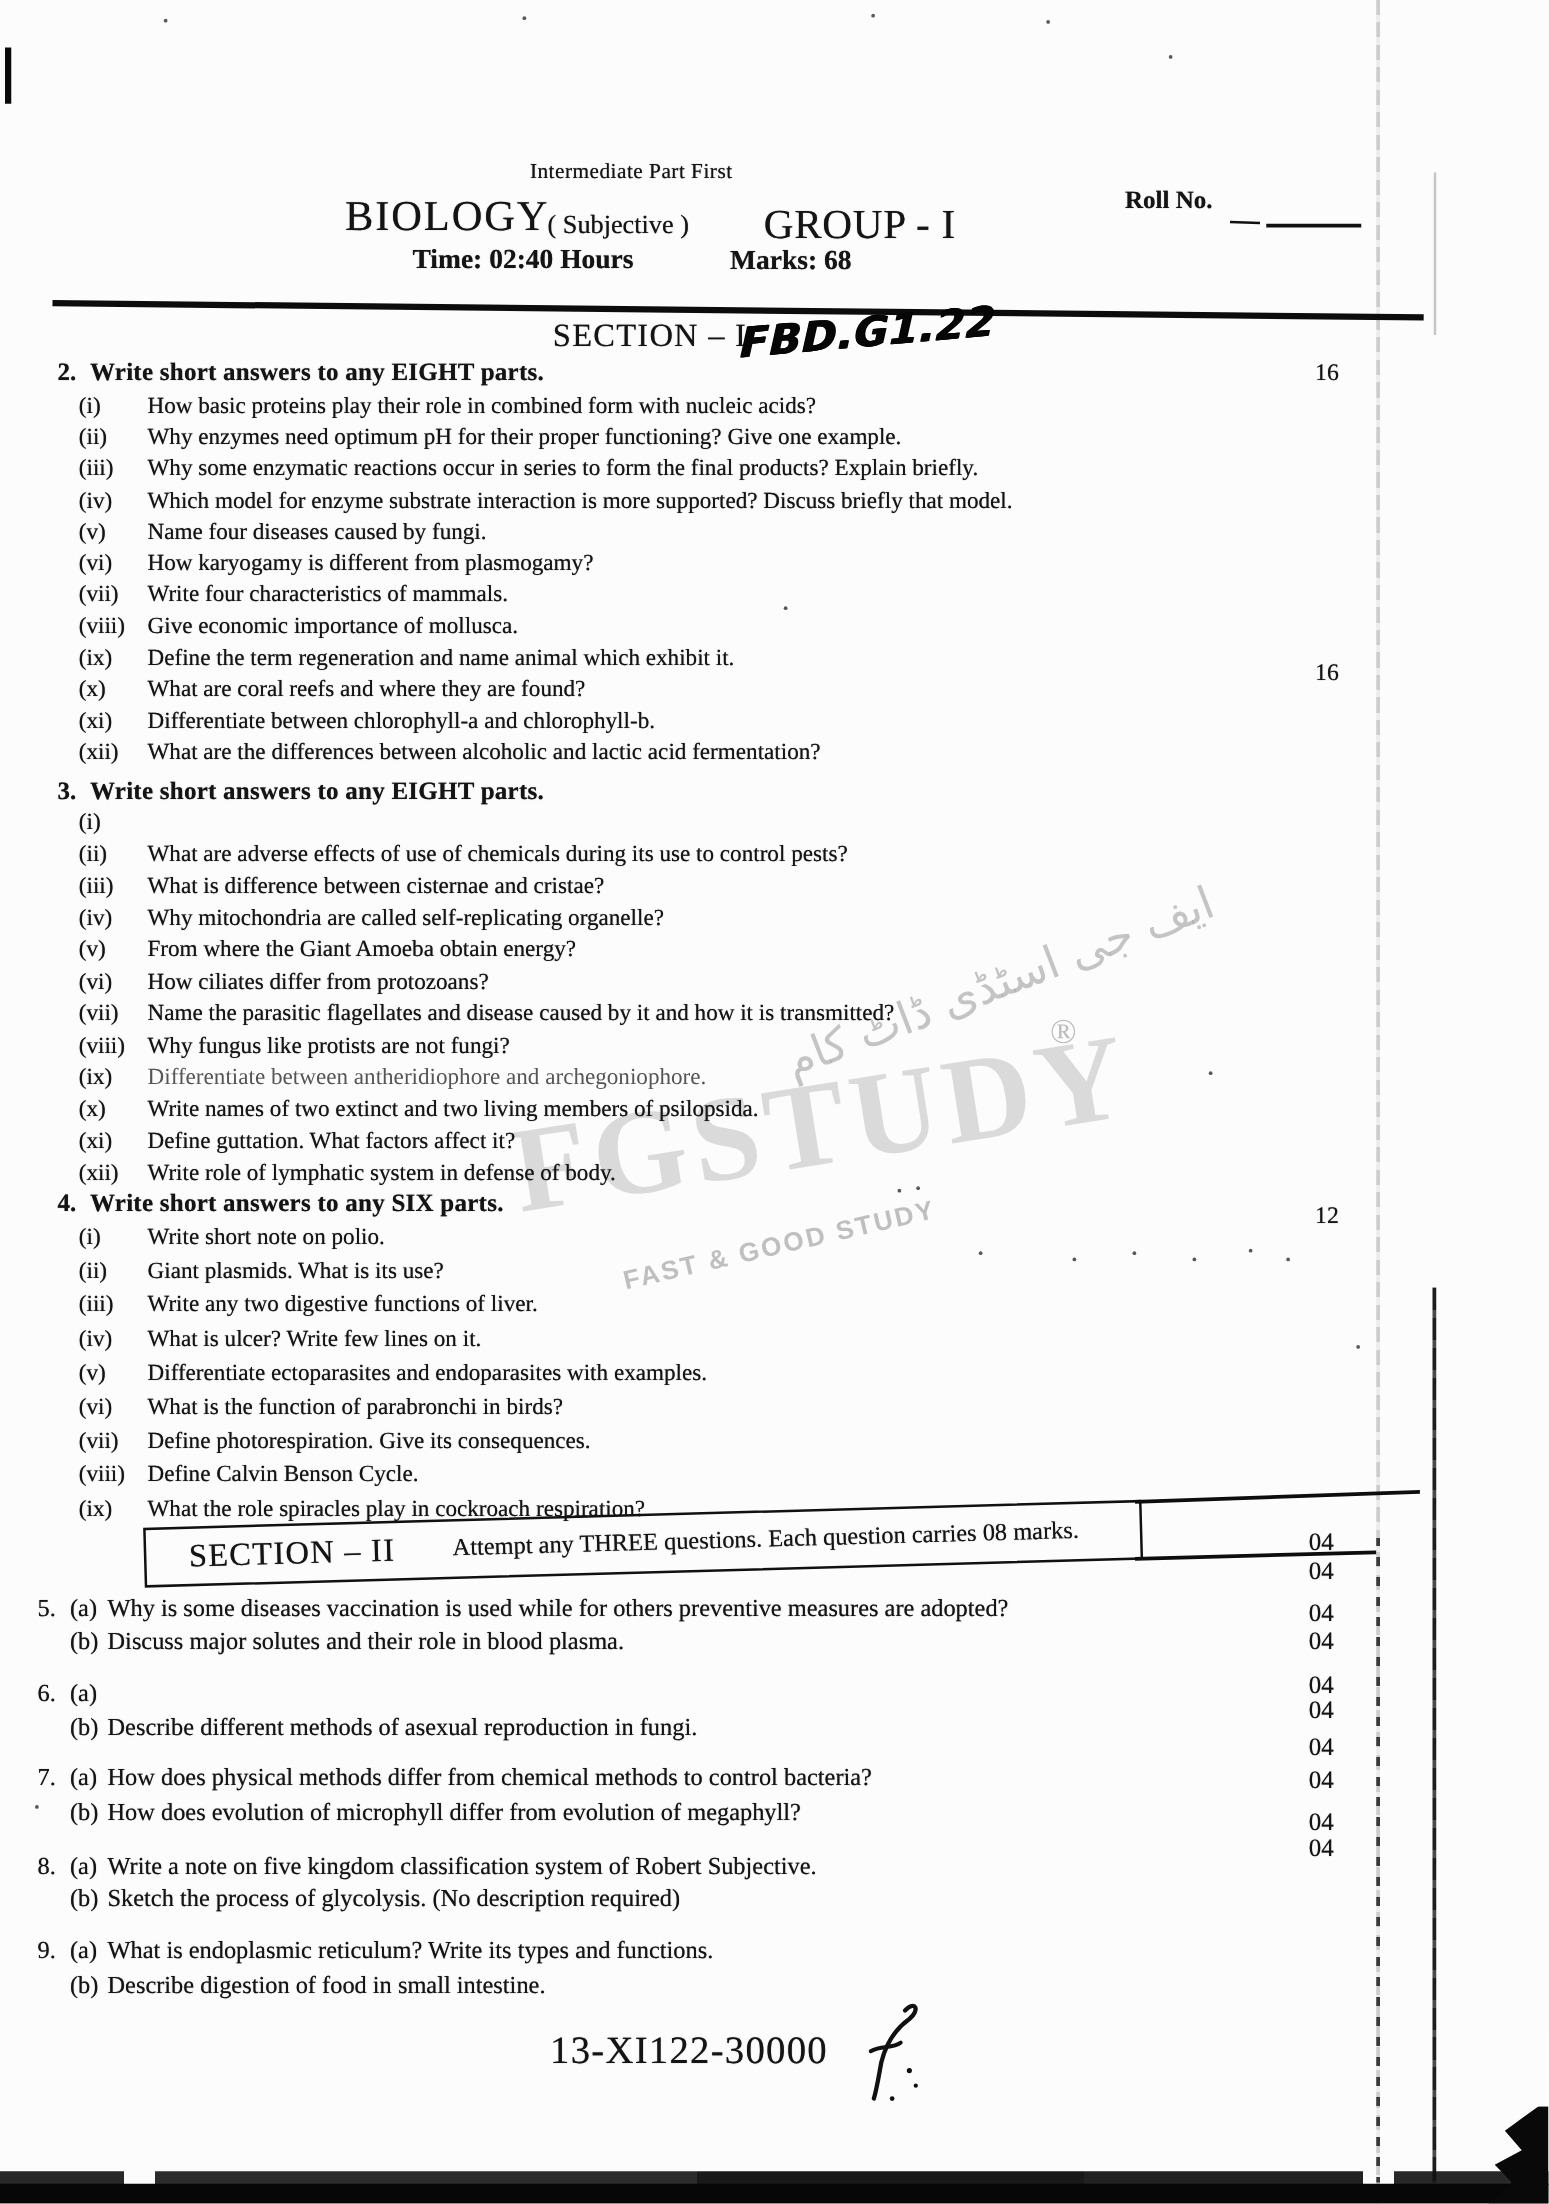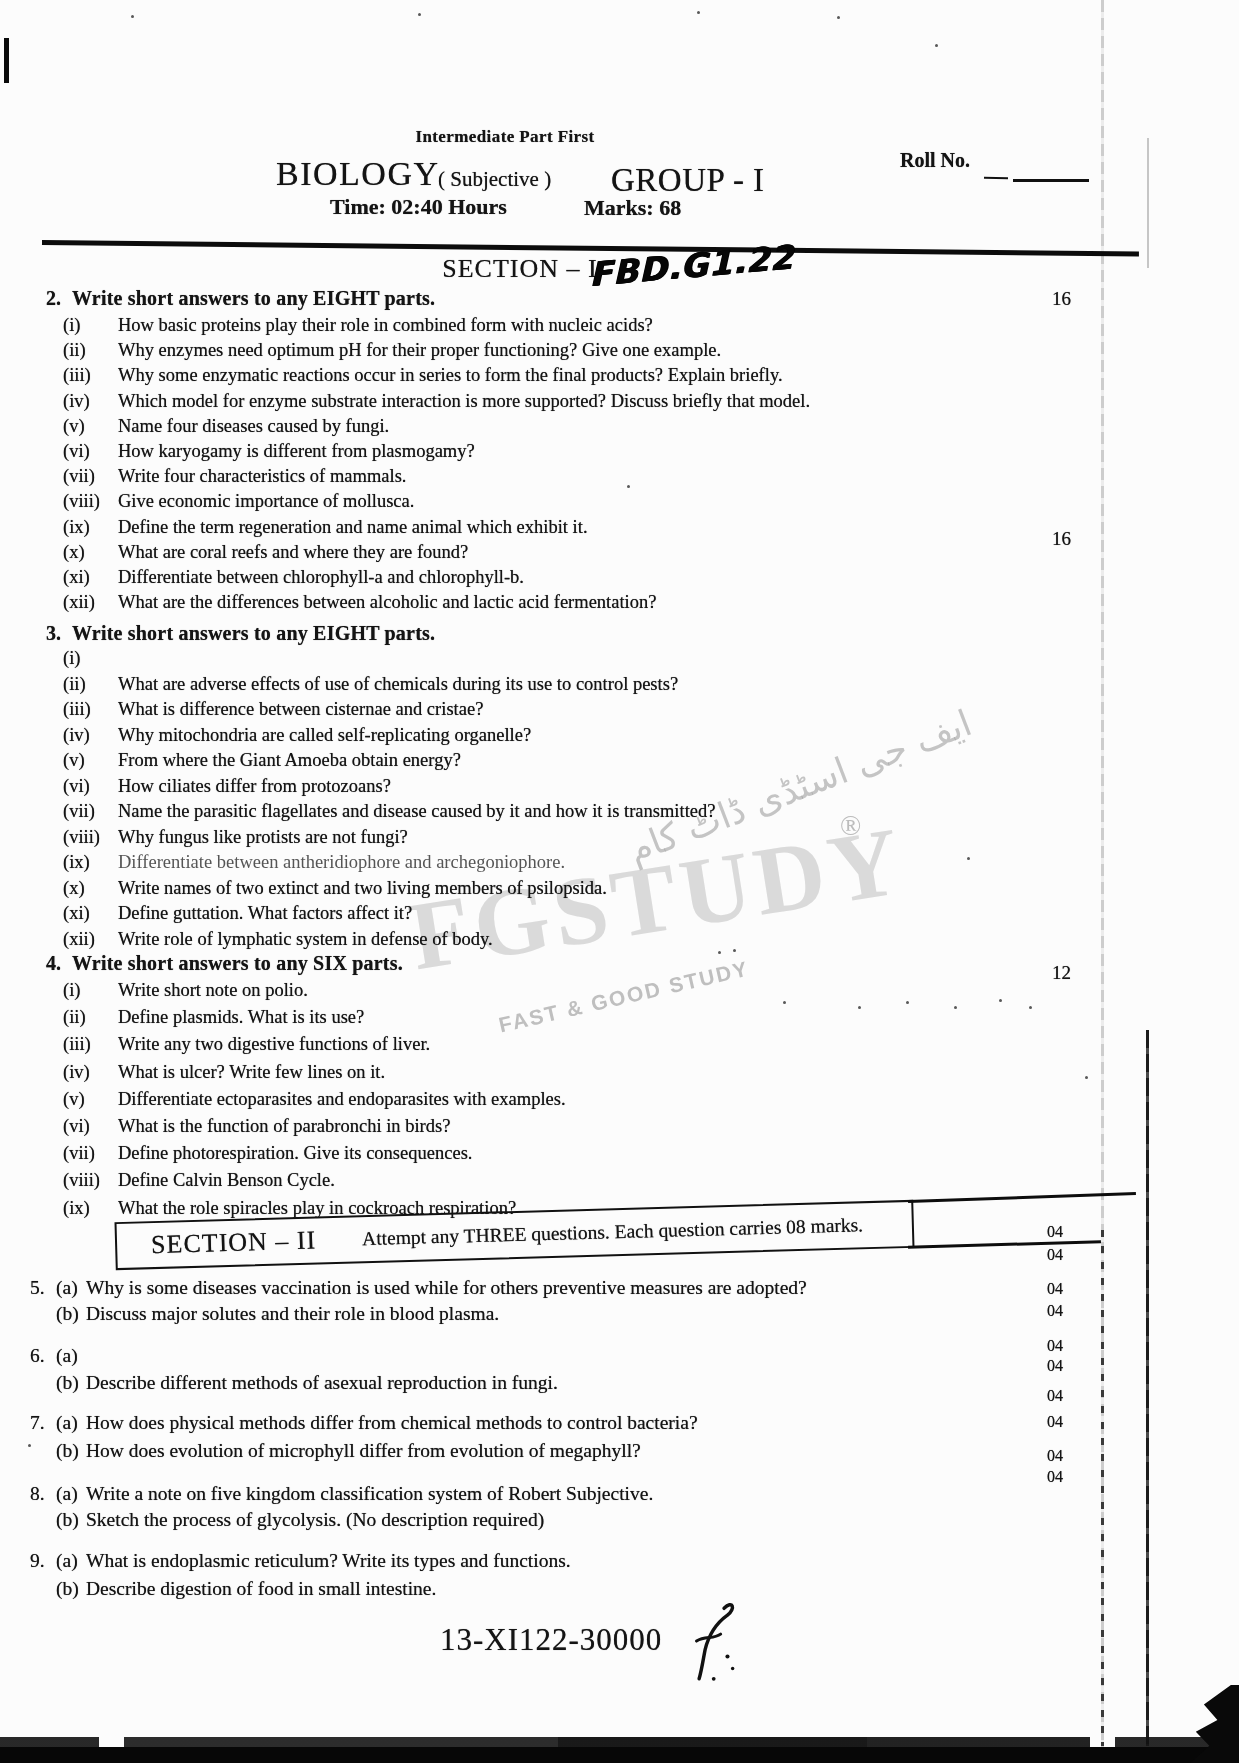--- a/index.html
+++ b/index.html
@@ -1,21 +1,21 @@
 <!DOCTYPE html>
 <html><head>
 <meta charset="utf-8">
 <style>
   html,body{margin:0;padding:0;background:#ffffff;}
   .page{position:relative;width:1239px;height:1763px;background:#fcfcfc;overflow:hidden;
         font-family:"Liberation Serif",serif;color:#141414;}
   .ink{text-shadow:0 0 .7px rgba(20,20,20,.75);color:#141414;}
 
   
-  .h-int{position:absolute;left:0;top:127px;width:1010px;text-align:center;font-size:17px;font-weight:700;letter-spacing:.4px;}
+  .h-int{position:absolute;left:0;top:127px;width:1010px;text-align:center;font-size:17px;font-weight:400;letter-spacing:.4px;}
   .h-roll{position:absolute;left:900px;top:149px;font-size:20px;font-weight:700;}
   .rollline1{position:absolute;left:984px;top:177px;width:24px;height:2px;background:#111;transform:rotate(1.5deg);}
   .rollline2{position:absolute;left:1013px;top:179px;width:76px;height:2.5px;background:#111;}
   .h-subj{position:absolute;left:276px;top:155px;font-size:34px;letter-spacing:1.5px;}
   .h-type{position:absolute;left:438px;top:167px;font-size:21px;}
   .h-group{position:absolute;left:611px;top:162px;font-size:33px;letter-spacing:.5px;}
   .h-time{position:absolute;left:330px;top:194px;font-size:22px;font-weight:700;}
   .h-marks{position:absolute;left:584px;top:195px;font-size:22px;font-weight:700;}
   .rule{position:absolute;left:42px;top:240px;width:1097px;height:5px;background:#0c0c0c;transform:rotate(.6deg);transform-origin:left center;}
   .s1title{position:absolute;left:0;top:254px;width:1040px;text-align:center;font-size:26px;letter-spacing:1px;}
@@ -40,21 +40,21 @@
   .sec2box{position:absolute;left:115px;top:1211px;width:795px;height:44px;border:2.5px solid #111;
            transform:rotate(-1.6deg);display:flex;align-items:center;background:rgba(252,252,252,.6);}
   .s2title{font-size:26px;letter-spacing:1px;margin-left:34px;white-space:nowrap;}
   .s2instr{font-size:19.5px;margin-left:46px;white-space:nowrap;}
   .boxfragA{position:absolute;left:908px;top:1196px;width:228px;height:3px;background:#0d0d0d;transform:rotate(-2deg);}
   .boxfragB{position:absolute;left:908px;top:1243px;width:193px;height:3px;background:#0d0d0d;transform:rotate(-1.6deg);}
   .s2row{position:absolute;left:0;width:1045px;height:26px;}
   .s2num{position:absolute;left:30px;font-size:19.5px;}
   .s2label{position:absolute;left:56px;font-size:19.5px;}
   .s2text{position:absolute;left:86px;font-size:19.5px;white-space:nowrap;}
-  .s2marks{position:absolute;font-size:16px;text-align:center;}
+  .s2marks{position:absolute;font-size:20px;text-align:center;}
 
   
   .fcode{position:absolute;left:440px;top:1622px;font-size:31px;letter-spacing:1px;}
 
   
   .wm-urdu{position:absolute;left:618px;top:766px;font-family:"DejaVu Sans",sans-serif;font-size:36px;
            color:rgba(150,150,150,.55);transform:rotate(-21deg);direction:rtl;white-space:nowrap;}
   .wm-reg{position:absolute;left:840px;top:810px;font-size:28px;color:rgba(145,145,145,.6);}
   .wm-brand{position:absolute;left:408px;top:843px;font-size:97px;font-weight:700;letter-spacing:5px;
             color:rgba(168,168,168,.40);transform:rotate(-9deg);white-space:nowrap;font-family:"Liberation Serif",serif;}
@@ -230,21 +230,21 @@
     <span class="qmarks ink" style="left: 1052px; top: 528px;">16</span>
     <div class="qblock" style="top: 952px;">
       <span class="qnum ink" style="left: 46px; top: 0px;">4.</span>
       <span class="qhead ink" style="left: 72px; top: 0px;">Write short answers to any SIX parts.</span>
       <div class="prow" style="top: 28px;">
         <span class="plabel ink">(i)</span>
         <span class="ptext ink">Write short note on polio.</span>
       </div>
       <div class="prow" style="top: 55.2px;">
         <span class="plabel ink">(ii)</span>
-        <span class="ptext ink">Define plasmids.  What is its use?</span>
+        <span class="ptext ink">Giant plasmids.  What is its use?</span>
       </div>
       <div class="prow" style="top: 82.4px;">
         <span class="plabel ink">(iii)</span>
         <span class="ptext ink">Write any two digestive functions of liver.</span>
       </div>
       <div class="prow" style="top: 109.6px;">
         <span class="plabel ink">(iv)</span>
         <span class="ptext ink">What is ulcer?  Write few lines on it.</span>
       </div>
       <div class="prow" style="top: 136.8px;">

